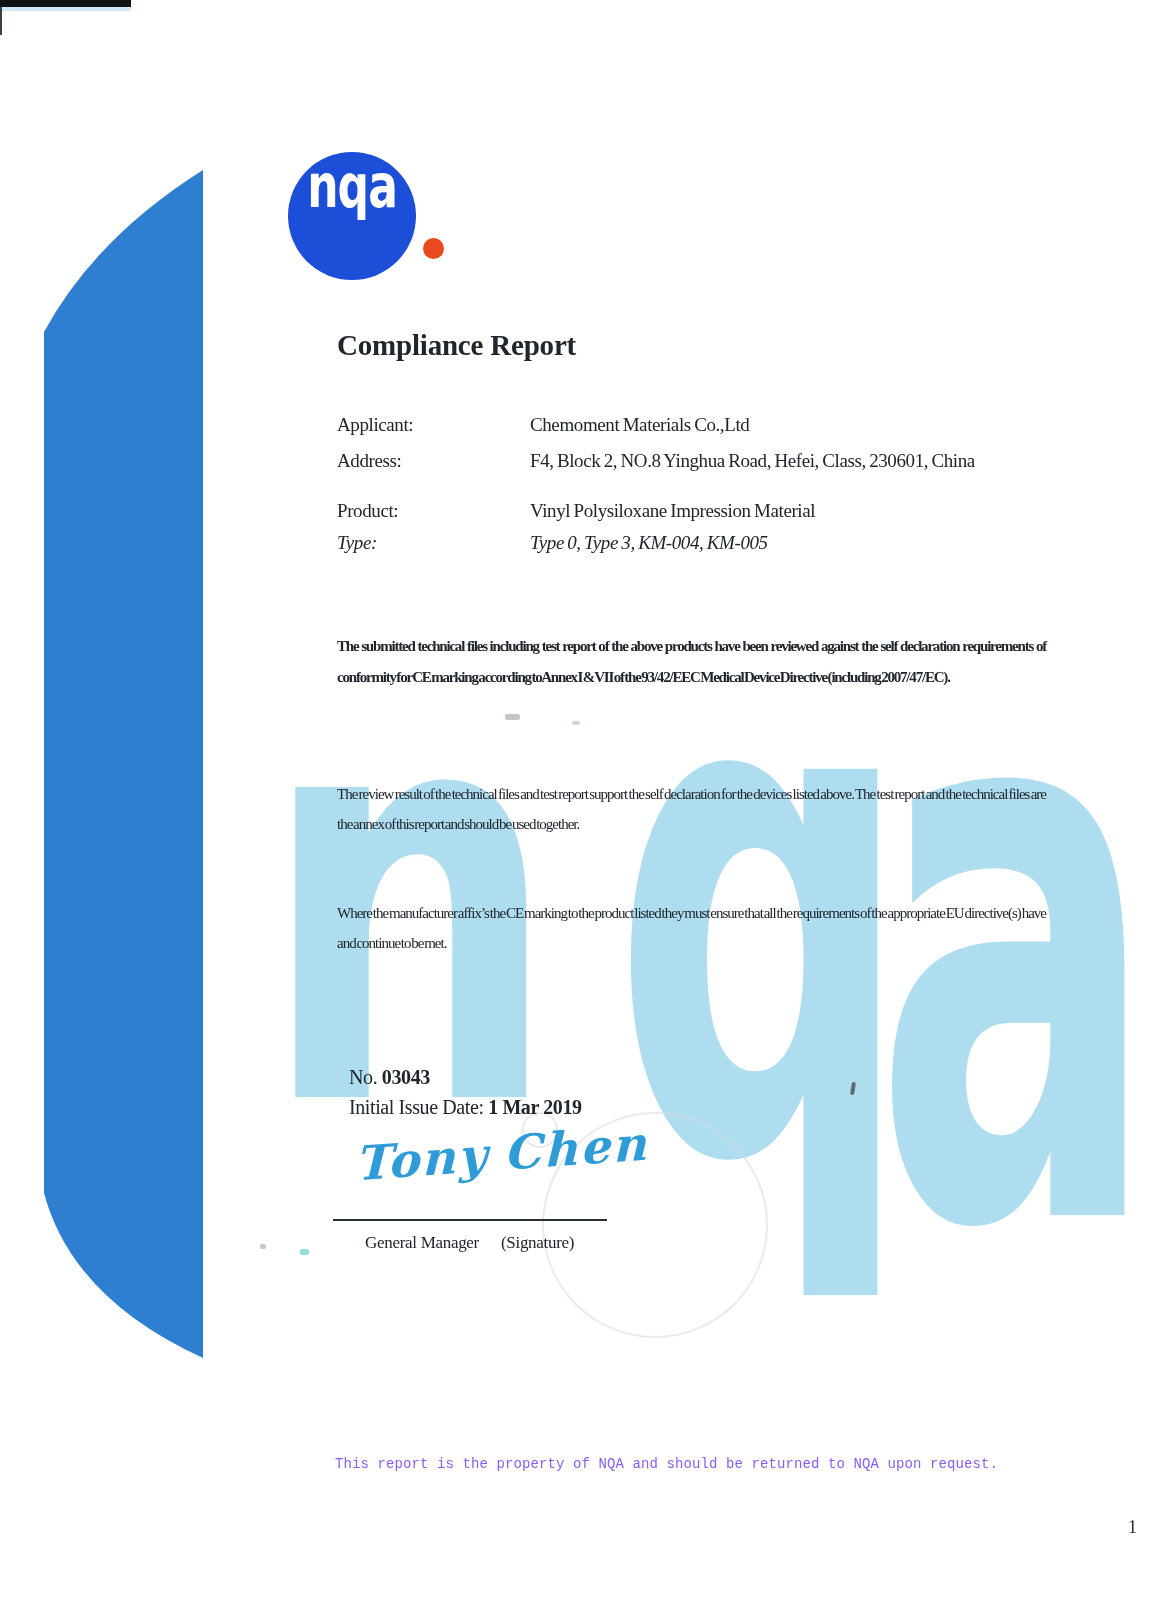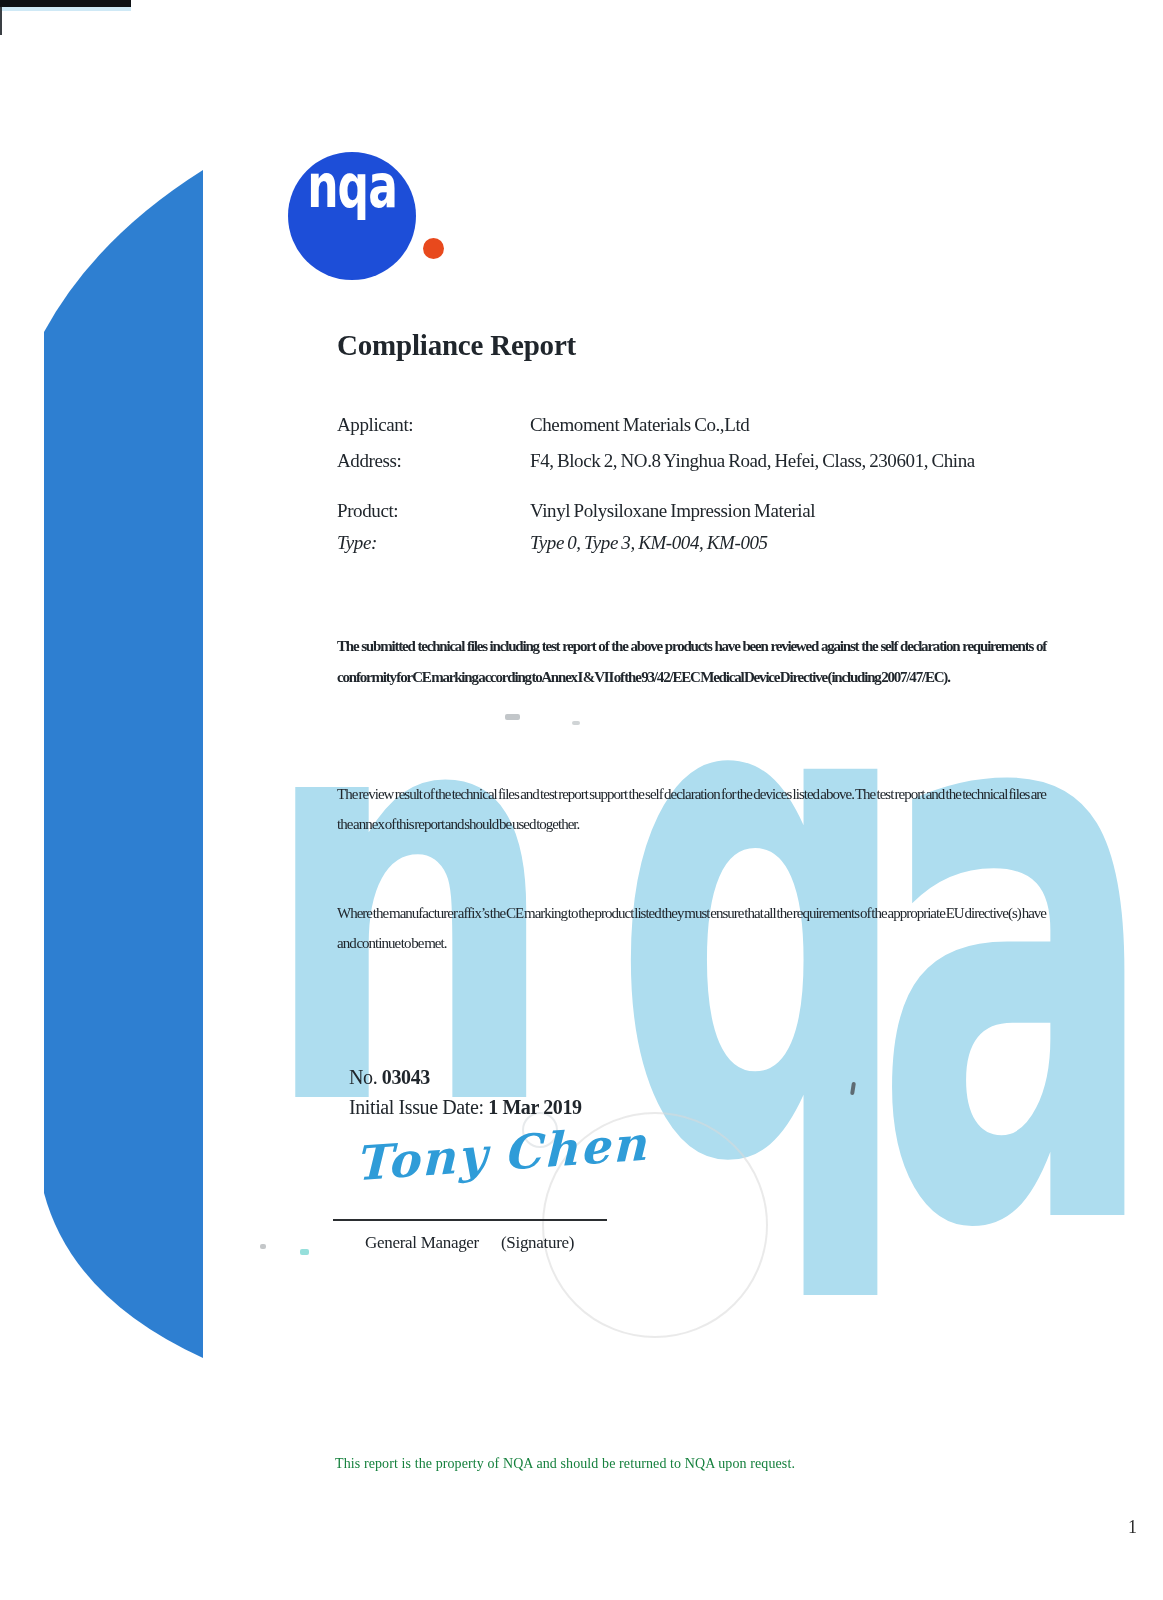--- a/index.html
+++ b/index.html
@@ -53,22 +53,22 @@
     white-space:nowrap;
   }
   .signature-line{
     left:333px;top:1219px;width:274px;height:0;
     border-top:2.5px solid #2b2e31;
   }
   .gm-row{left:337px;top:1233px;font-size:17px;letter-spacing:-0.3px;margin-left:28px;}
   .gm-row .cap{margin-left:22px;}
   .footer-note{
     left:335px;top:1456px;
-    font-family:Liberation Serif, serif;
-    font-size:14px;color:#15803d;letter-spacing:0.1px;
+    font-family:Liberation Mono, monospace;
+    font-size:14px;color:#8b5cf6;letter-spacing:0.1px;
   }
   .page-number{left:1128px;top:1517px;font-size:18px;color:#2b2b2b;}
   
   .logo{left:288px;top:152px;width:128px;height:128px;}
   .logo-circle{
     position:absolute;left:0;top:0;width:128px;height:128px;
     border-radius:50%;background:#1d4ed8;
     display:flex;align-items:flex-start;justify-content:center;
   }
   .logo-text{

